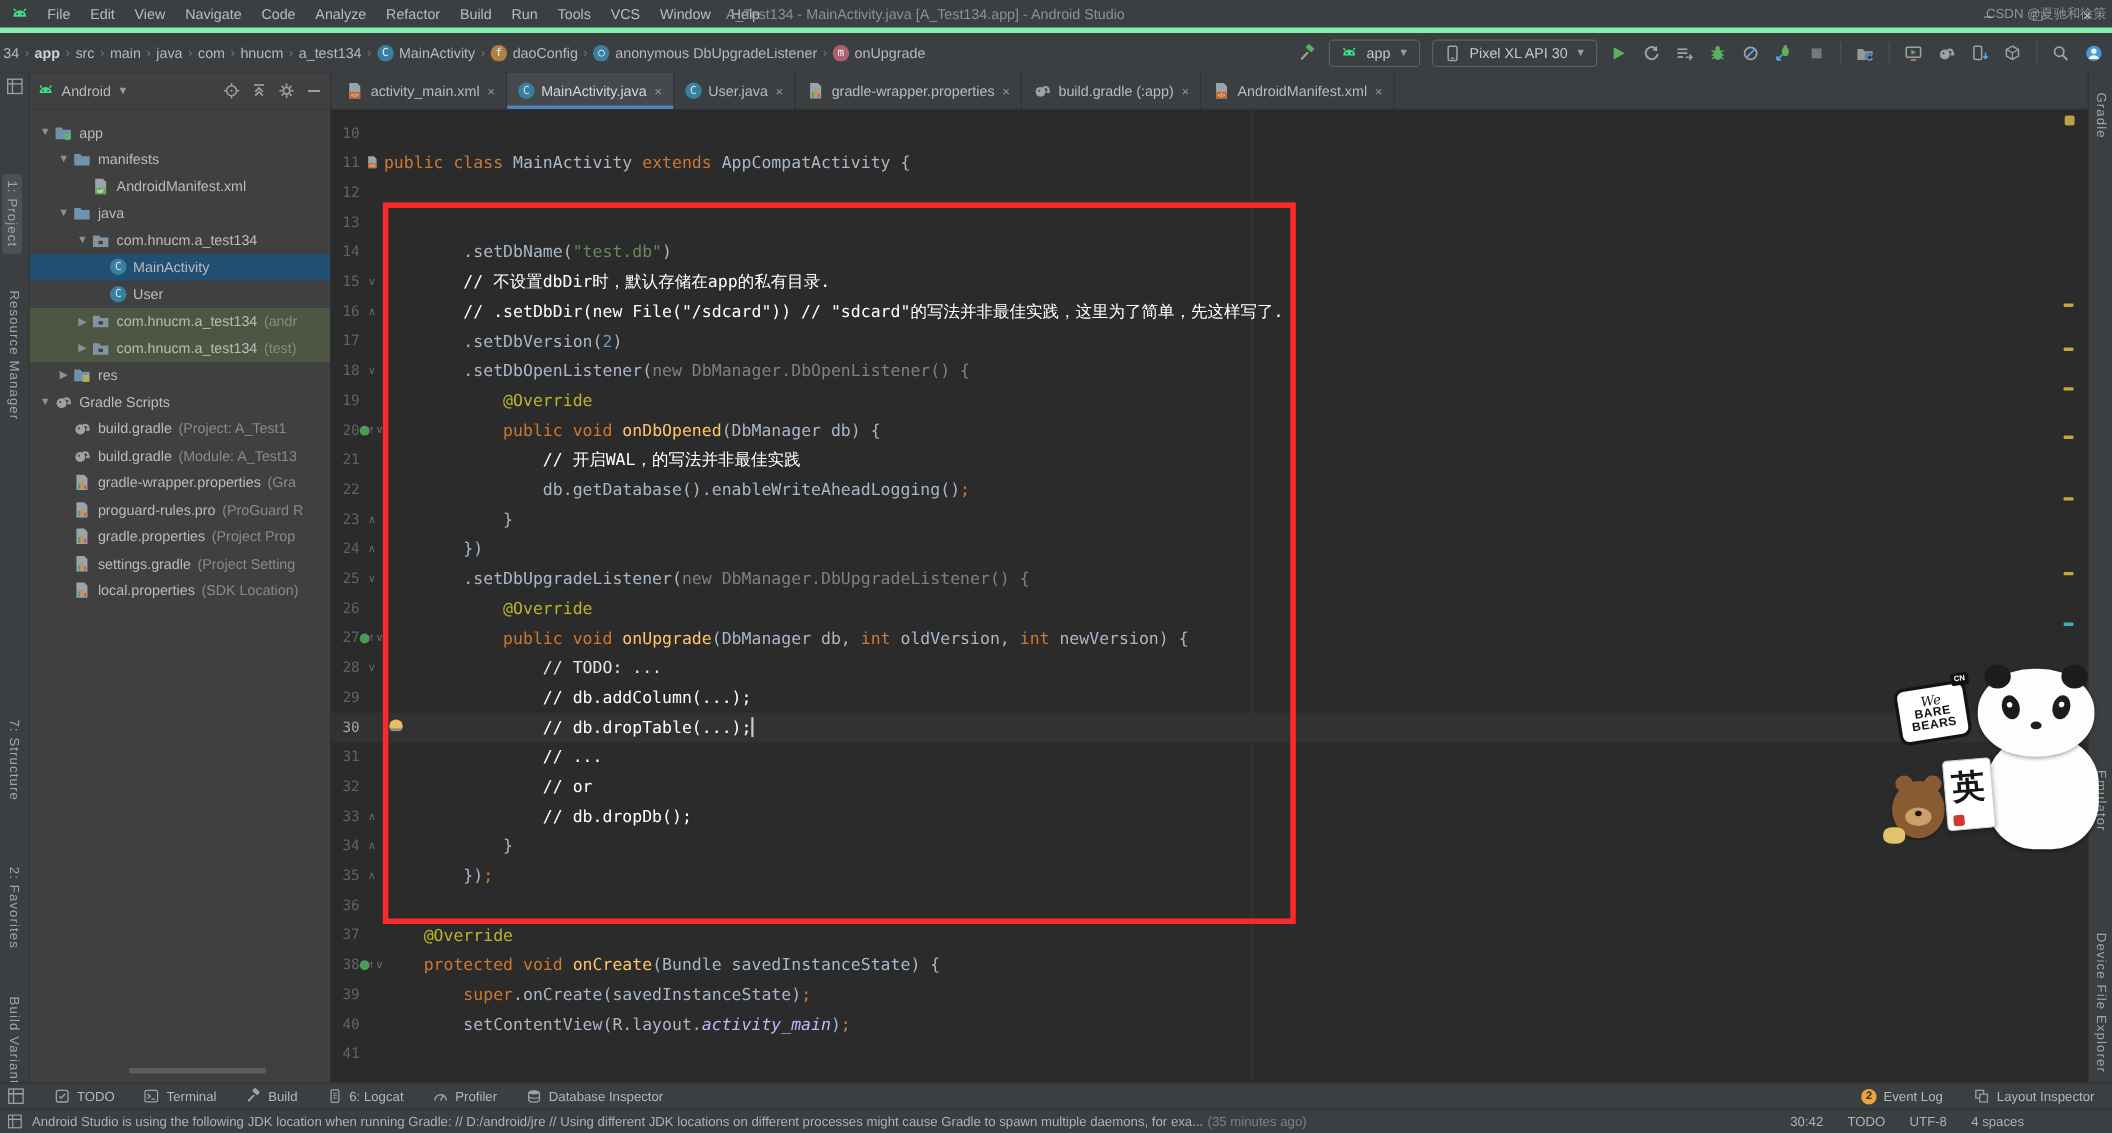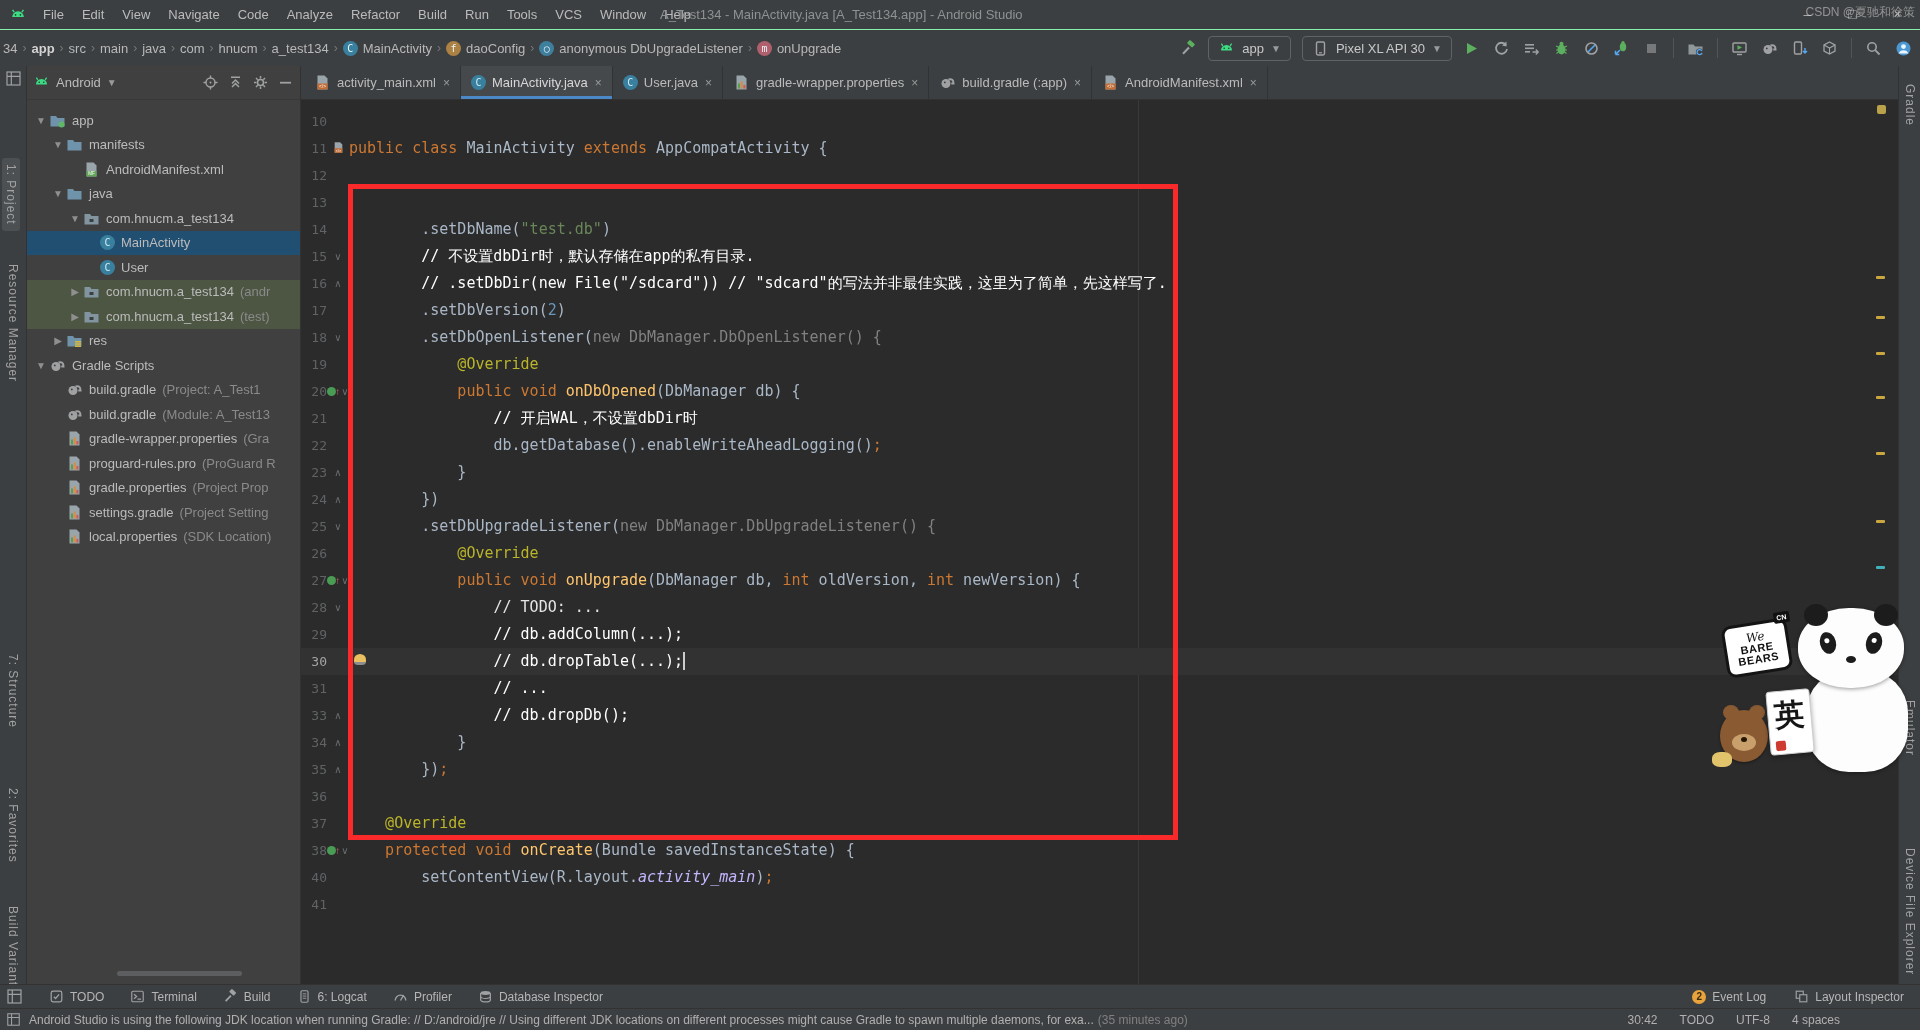--- a/index.html
+++ b/index.html
@@ -1,20 +1,20 @@
 <!DOCTYPE html>
 <html><head>
 <meta charset="utf-8">
 <style>
   *{box-sizing:border-box;margin:0;padding:0}
   html,body{width:1920px;height:1030px}
   body{position:relative;background:#2b2b2b;font-family:"Liberation Sans",sans-serif;color:#bbbbbb;overflow:hidden;font-size:13px}
 
   
-  #titlebar{position:absolute;left:0;top:0;right:0;height:30px;background:#3c3f41;border-bottom:1px solid #86efac;display:flex;align-items:center;z-index:20}
+  #titlebar{position:absolute;left:0;top:0;right:0;height:30px;background:#3c3f41;border-bottom:5px solid #86efac;display:flex;align-items:center;z-index:20}
   #as-logo{width:20px;height:18px;margin:0 6px 0 8px;display:inline-flex}
   #menubar{display:flex;align-items:center}
   .menu-item{padding:0 9px;line-height:30px;color:#bbbbbb;cursor:default}
   #win-title{position:absolute;left:660px;color:#8f9192;font-size:13px;white-space:nowrap}
   #win-controls{position:absolute;right:0;top:0;height:30px;display:flex}
   .wc{width:45px;text-align:center;line-height:29px;color:#a7a7a7;font-size:14px}
 
   
   #navbar{position:absolute;left:0;top:30px;right:0;height:36px;background:#3c3f41;display:flex;align-items:center;z-index:19}
   #crumbs{display:flex;align-items:center;padding-left:3px;white-space:nowrap;overflow:hidden;max-width:1020px}
@@ -693,21 +693,21 @@
             <span class="gslot">
               <span class="ovr-dot"></span>
               <span class="ovr-arr">↑</span>
               <span class="fold">∨</span>
             </span>
             <span class="code"><span class="t-kw">            public void </span><span class="t-mth">onDbOpened</span><span class="t-def">(DbManager db) {</span></span>
           </div>
           <div class="cl">
             <span class="lnum">21</span>
             <span class="gslot"></span>
-            <span class="code"><span class="t-com">                // 开启WAL，不设置dbDir时</span></span>
+            <span class="code"><span class="t-com">                // 开启WAL，的写法并非最佳实践</span></span>
           </div>
           <div class="cl">
             <span class="lnum">22</span>
             <span class="gslot"></span>
             <span class="code"><span class="t-def">                db.getDatabase().enableWriteAheadLogging()</span><span class="t-semi">;</span></span>
           </div>
           <div class="cl">
             <span class="lnum">23</span>
             <span class="gslot">
               <span class="fold">∧</span>
@@ -759,20 +759,25 @@
             <span class="gslot"></span>
             <span class="code"><span class="t-com">                // db.dropTable(...);</span><span class="caret"></span></span>
             <span class="bulb"></span>
           </div>
           <div class="cl">
             <span class="lnum">31</span>
             <span class="gslot"></span>
             <span class="code"><span class="t-com">                // ...</span></span>
           </div>
           <div class="cl">
+            <span class="lnum">32</span>
+            <span class="gslot"></span>
+            <span class="code"><span class="t-com">                // or</span></span>
+          </div>
+          <div class="cl">
             <span class="lnum">33</span>
             <span class="gslot">
               <span class="fold">∧</span>
             </span>
             <span class="code"><span class="t-com">                // db.dropDb();</span></span>
           </div>
           <div class="cl">
             <span class="lnum">34</span>
             <span class="gslot">
               <span class="fold">∧</span>
@@ -797,20 +802,25 @@
             <span class="code"><span class="t-ann">    @Override</span></span>
           </div>
           <div class="cl">
             <span class="lnum">38</span>
             <span class="gslot">
               <span class="ovr-dot"></span>
               <span class="ovr-arr">↑</span>
               <span class="fold">∨</span>
             </span>
             <span class="code"><span class="t-kw">    protected void </span><span class="t-mth">onCreate</span><span class="t-def">(Bundle savedInstanceState) {</span></span>
+          </div>
+          <div class="cl">
+            <span class="lnum">39</span>
+            <span class="gslot"></span>
+            <span class="code"><span class="t-kw">        super</span><span class="t-def">.onCreate(savedInstanceState)</span><span class="t-semi">;</span></span>
           </div>
           <div class="cl">
             <span class="lnum">40</span>
             <span class="gslot"></span>
             <span class="code"><span class="t-def">        setContentView(R.layout.</span><span class="t-fld">activity_main</span><span class="t-def">)</span><span class="t-semi">;</span></span>
           </div>
           <div class="cl">
             <span class="lnum">41</span>
             <span class="gslot"></span>
             <span class="code"></span>

